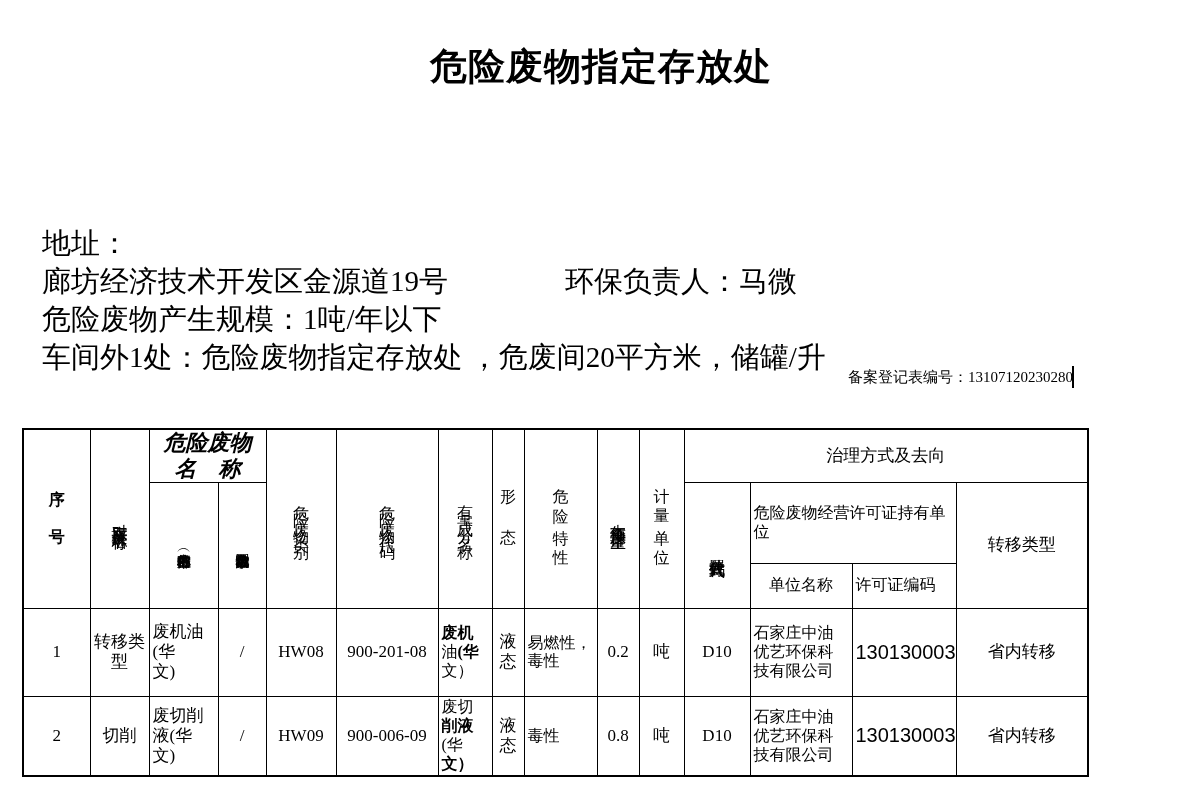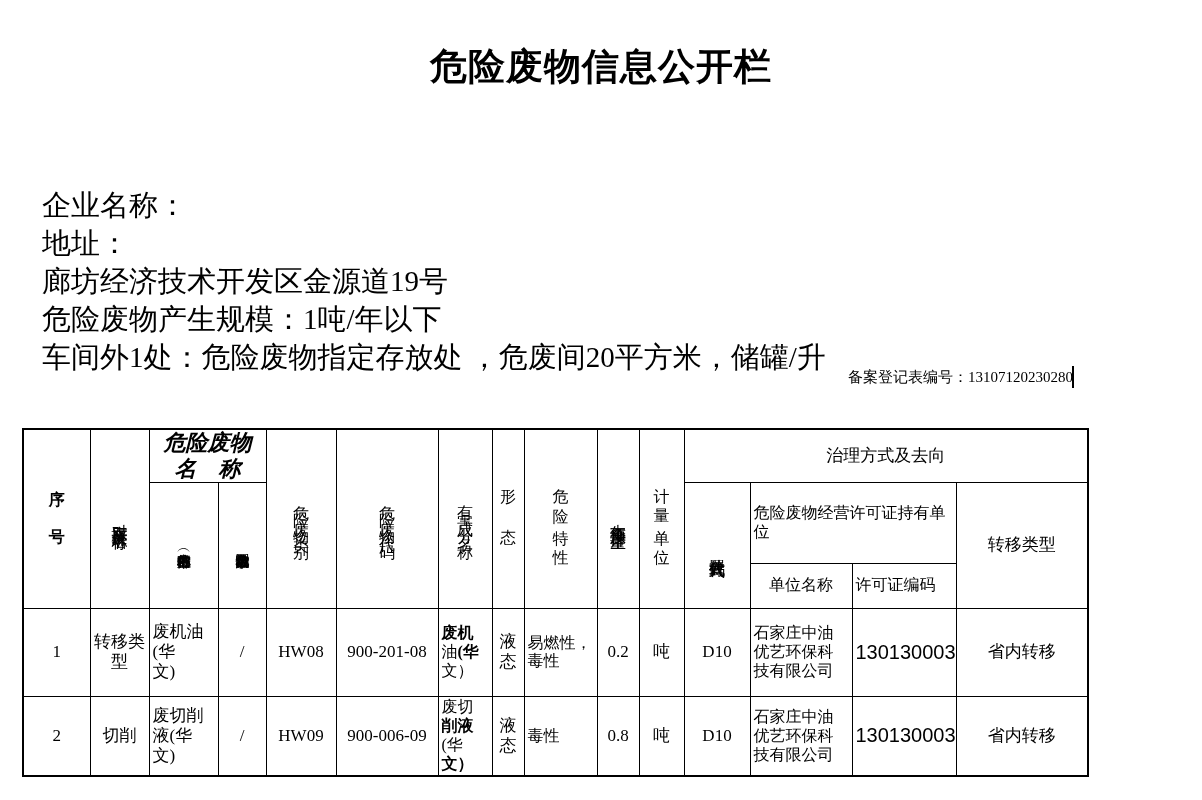--- a/index.html
+++ b/index.html
@@ -52,31 +52,31 @@
   .vcat{height:74px;}
   .licnum{
     font-family:"Liberation Sans","DejaVu Sans",sans-serif;
     font-size:20px;text-align:left;
   }
   .hdr2line{font-weight:bold;font-size:22px;line-height:1.5;font-style:italic;}
 </style>
 </head>
 <body>
 
-<div class="title">危险废物信息公开栏</div>
+<div class="title">危险废物指定存放处</div>
 
 <div class="info">
   <div class="iline">
-    <span>企业名称：</span>
   </div>
   <div class="iline">
     <span>地址：</span>
   </div>
   <div class="iline">
     <span>廊坊经济技术开发区金源道19号</span>
+    <span class="right4">环保负责人：马微</span>
   </div>
   <div class="iline">
     <span>危险废物产生规模：1吨/年以下</span>
   </div>
   <div class="iline">
     <span>车间外1处：危险废物指定存放处 ，危废间20平方米，储罐/升</span>
     <span class="registry"><span>备案登记表编号：</span><span>13107120230280</span><span class="caret"></span></span>
   </div>
 </div>
 

